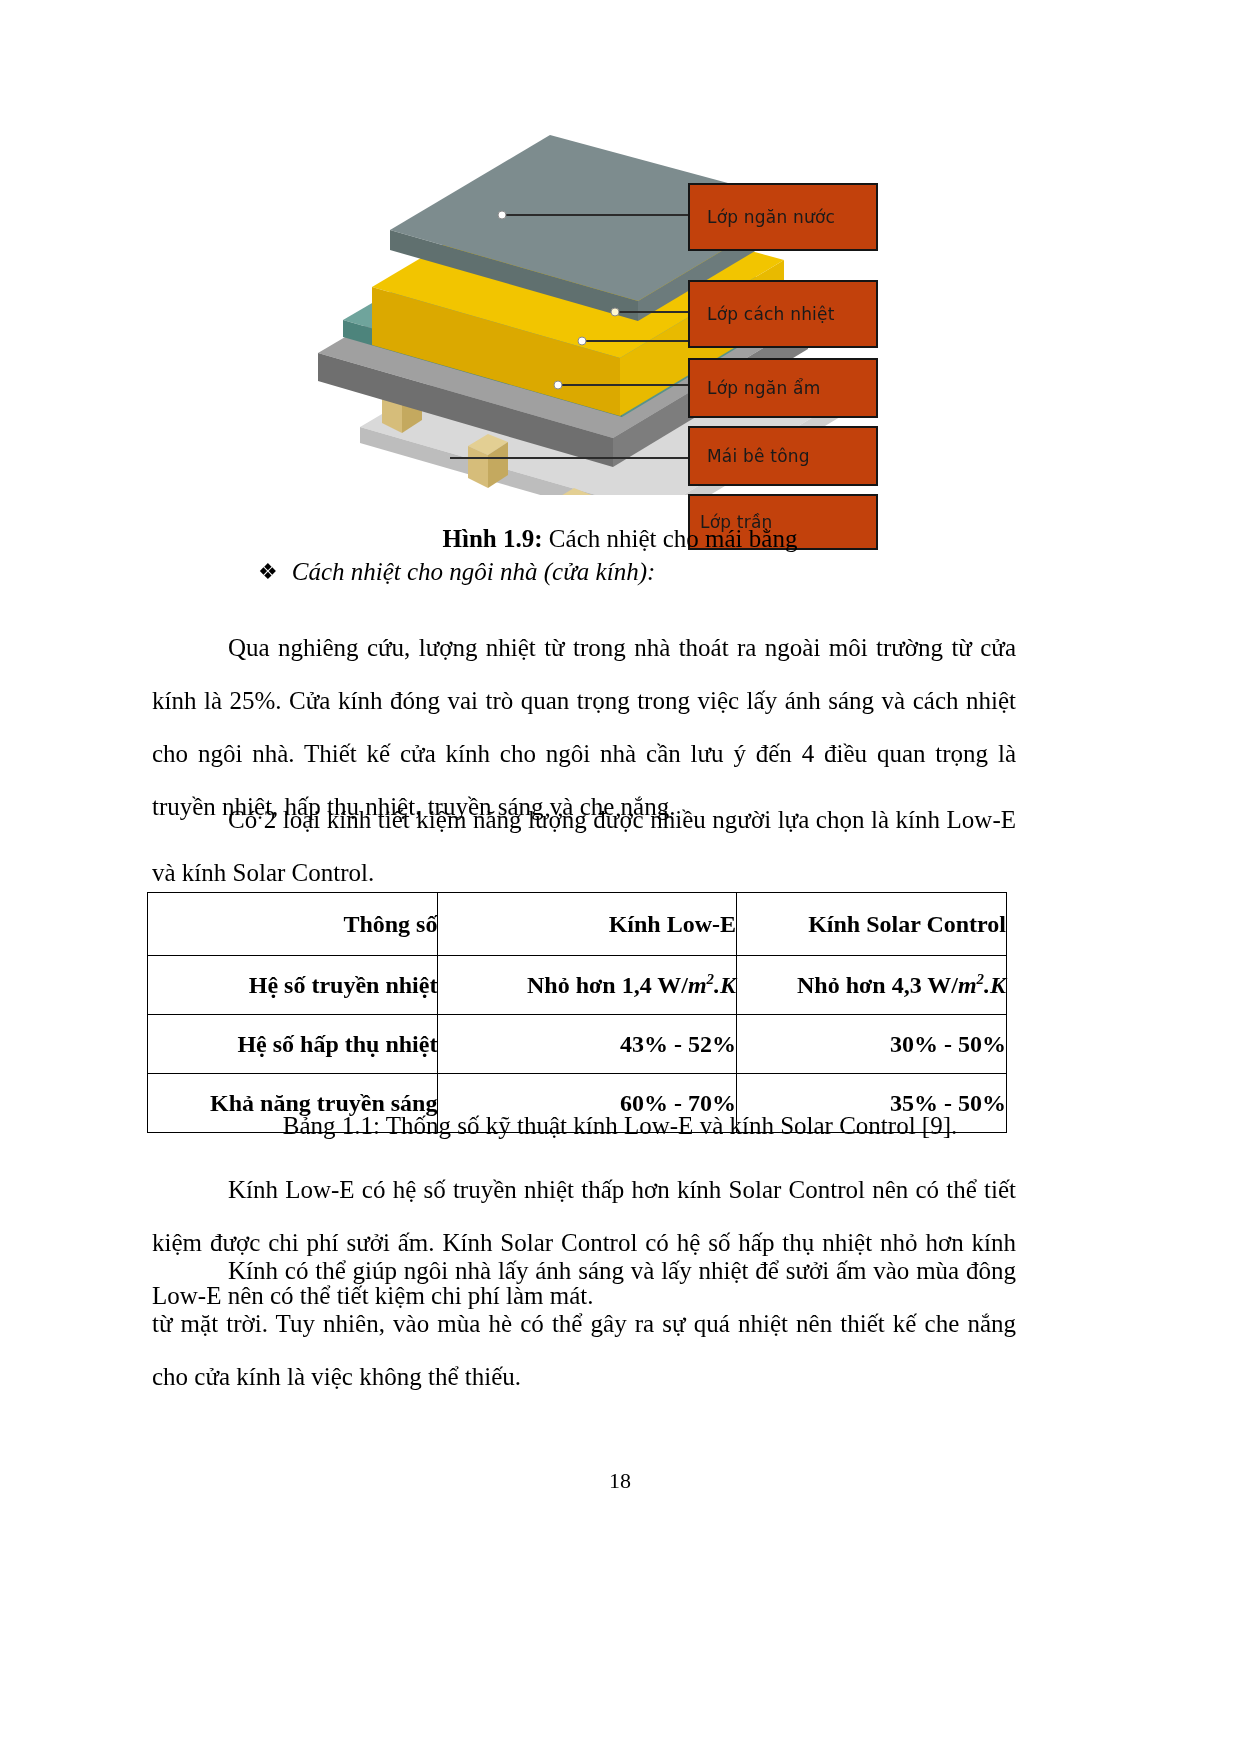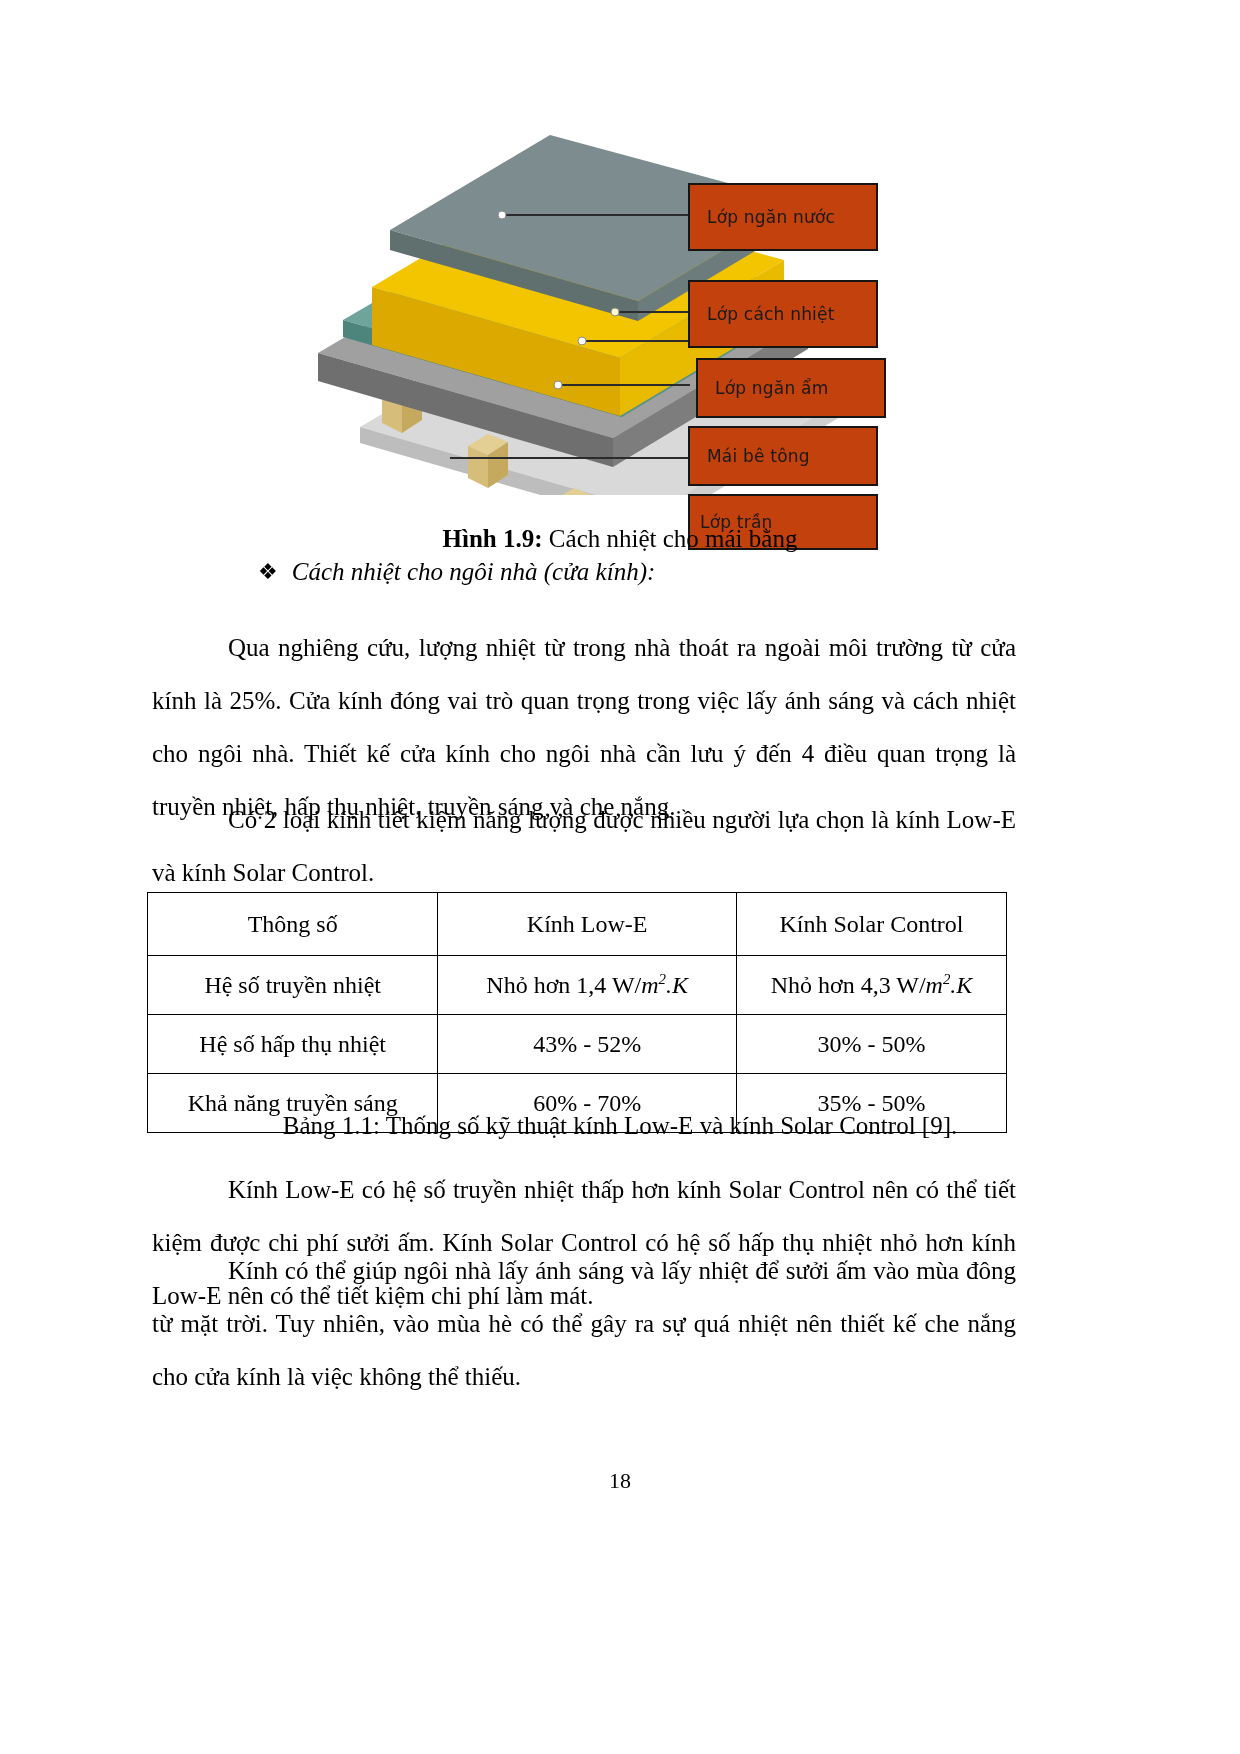--- a/index.html
+++ b/index.html
@@ -89,22 +89,22 @@
   .data-table {
     position: absolute;
     left: 147px;
     top: 892px;
     width: 860px;
     border-collapse: collapse;
     font-size: 24px;
   }
   .data-table td, .data-table th {
     border: 1px solid #000000;
-    text-align: center;
-    font-weight: normal;
+    text-align: right;
+    font-weight: bold;
     padding: 0;
     height: 58px;
     vertical-align: middle;
   }
   .data-table tr.header-row td {
     height: 62px;
   }
   .data-table td.col0 { width: 300px; }
   .data-table td.col1 { width: 308px; }
   .data-table td.col2 { width: 278px; }
@@ -205,21 +205,21 @@
         <polygon points="440,460 468,460 454,482" fill="#d4d4d4" stroke="#b0b0b0" stroke-width="1"></polygon>
       </g>
     </svg>
 
     <div class="label-box" style="left:538px; top:108px; width:190px; height:68px;">
       <span>Lớp ngăn nước</span>
     </div>
     <div class="label-box" style="left:538px; top:205px; width:190px; height:68px;">
       <span>Lớp cách nhiệt</span>
     </div>
-    <div class="label-box" style="left:538px; top:283px; width:190px; height:60px;margin-left:8px;">
+    <div class="label-box" style="left:538px; top:283px; width:190px; height:60px;">
       <span>Lớp ngăn ẩm</span>
     </div>
     <div class="label-box" style="left:538px; top:351px; width:190px; height:60px;">
       <span>Mái bê tông</span>
     </div>
     <div class="label-box" style="left:538px; top:419px; width:190px; height:56px;padding-left:10px;">
       <span>Lớp trần</span>
     </div>
   </div>
 

